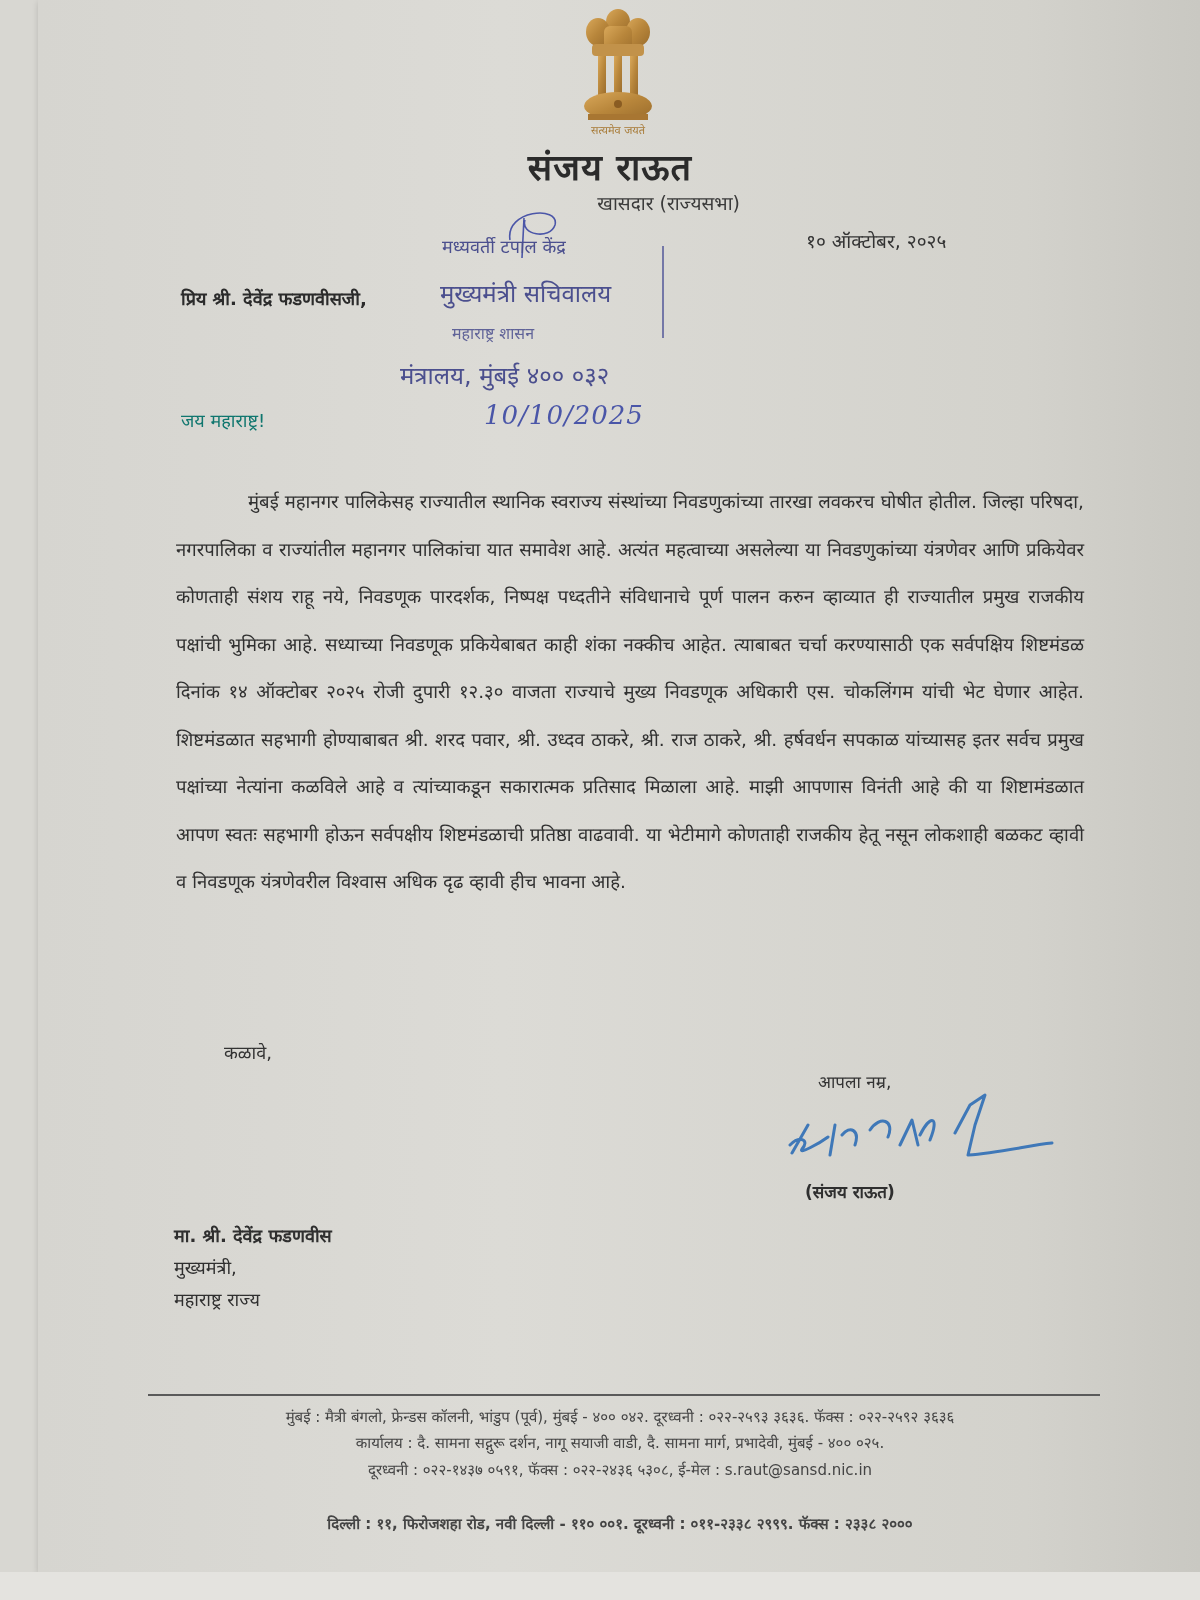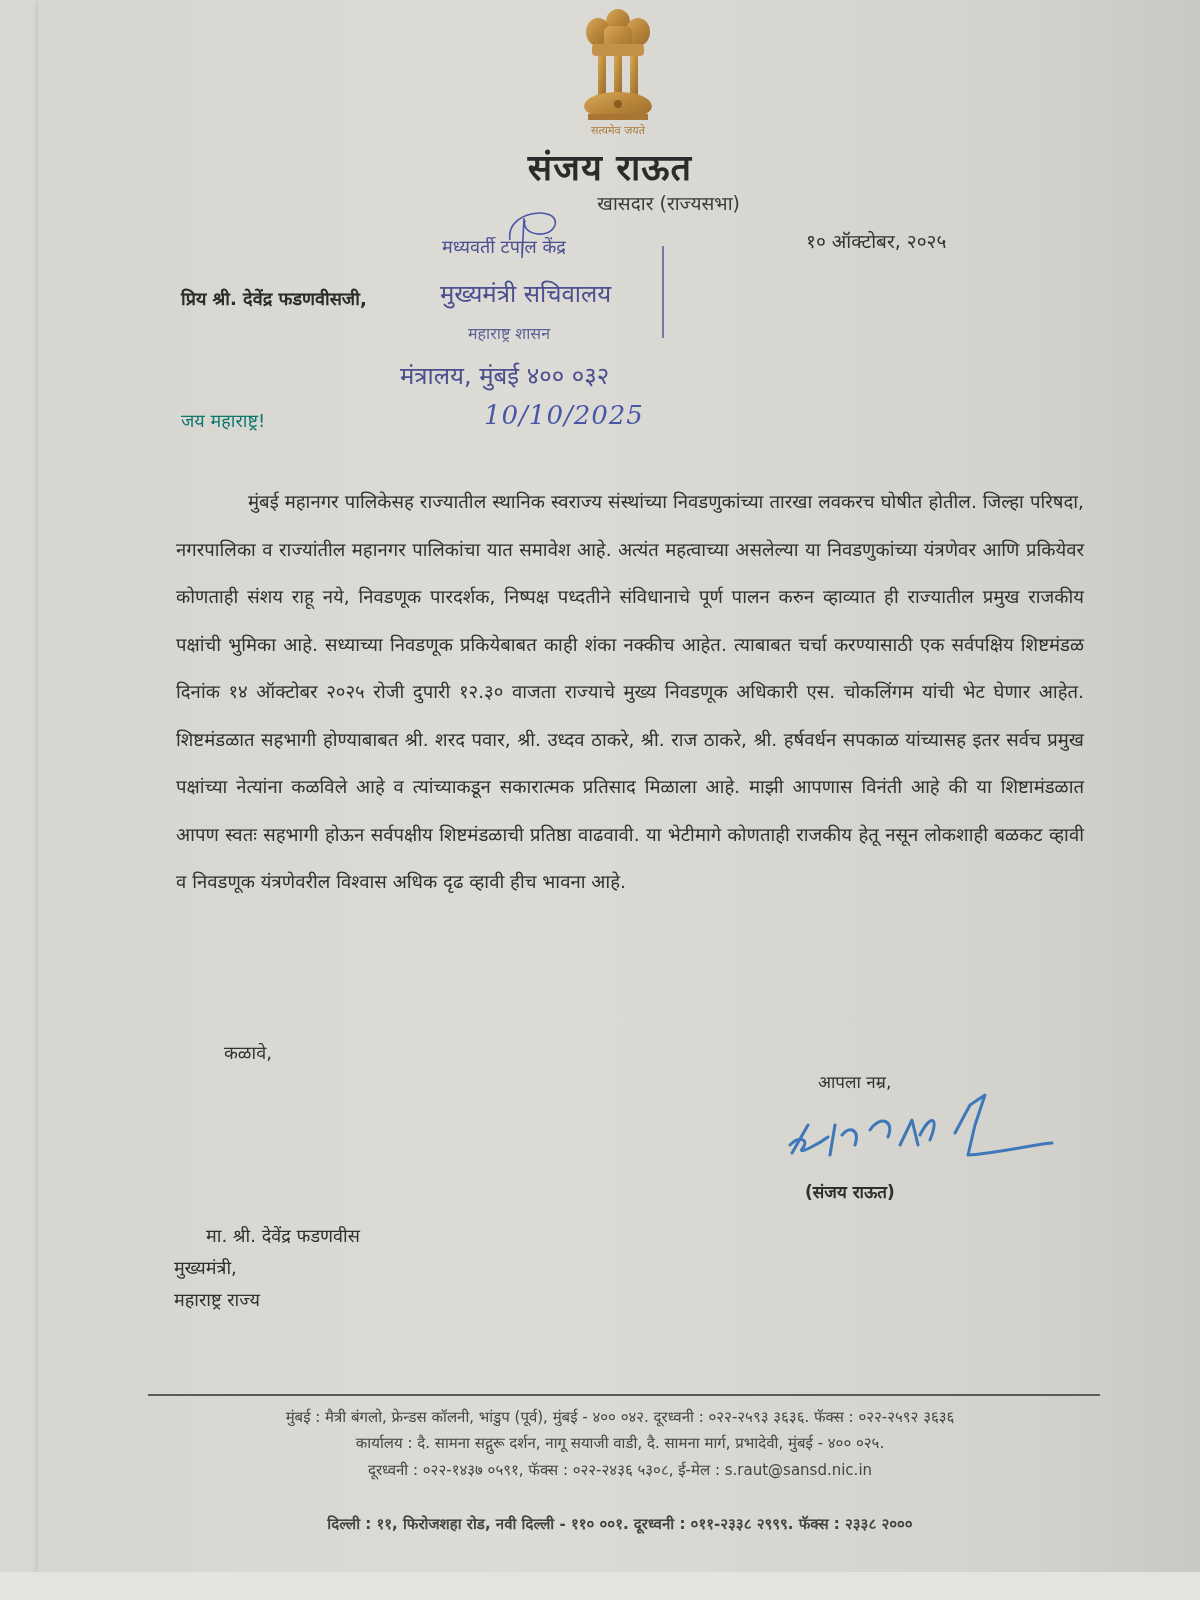--- a/index.html
+++ b/index.html
@@ -15,33 +15,33 @@
   .name-title{position:absolute;left:480px;top:142px;width:260px;text-align:center;
               font-size:36px;font-weight:bold;color:#2b2b2b;letter-spacing:1px;}
   .designation{position:absolute;left:480px;top:190px;width:260px;text-align:right;
                font-size:19px;color:#3a3a3a;}
   .date{position:absolute;left:806px;top:228px;font-size:19px;color:#333;}
   .salutation{position:absolute;left:181px;top:286px;font-size:18px;font-weight:bold;color:#2b2b2b;}
   .greeting{position:absolute;left:181px;top:408px;font-size:18px;color:#0f766e;}
   .stamp{position:absolute;left:400px;top:228px;width:300px;height:220px;color:#4b4f8e;}
   .stamp .l1{position:absolute;left:42px;top:6px;font-size:18px;}
   .stamp .l2{position:absolute;left:40px;top:48px;font-size:24px;}
-  .stamp .l3{position:absolute;left:68px;top:94px;font-size:16px;opacity:.85;}
+  .stamp .l3{position:absolute;left:52px;top:94px;font-size:16px;opacity:.85;}
   .stamp .l4{position:absolute;left:0;top:130px;font-size:24px;}
   .stamp .l5{position:absolute;left:84px;top:172px;font-size:26px;font-style:italic;color:#4a56a8;
              font-family:"DejaVu Serif",serif;letter-spacing:1px;}
   .stamp .bar{position:absolute;left:262px;top:18px;width:2px;height:92px;background:#5a5f9c;opacity:.8;}
   .body-text{position:absolute;left:176px;top:478px;width:908px;font-size:18.5px;line-height:47.5px;
              text-align:justify;color:#303030;text-indent:72px;}
   .closing{position:absolute;left:200px;top:1040px;font-size:18px;color:#333;margin-left:24px;}
   .yours{position:absolute;left:818px;top:1070px;font-size:17px;color:#333;}
   .signature{position:absolute;left:780px;top:1085px;width:300px;height:90px;}
   .signer{position:absolute;left:805px;top:1180px;font-size:17px;font-weight:bold;color:#2f2f2f;}
   .recipient{position:absolute;left:174px;top:1220px;font-size:18px;line-height:32px;color:#2f2f2f;}
-  .recipient .r-name{font-weight:normal;margin-left:32px;}
+  .recipient .r-name{font-weight:bold;}
   .rule{position:absolute;left:148px;top:1394px;width:952px;height:2px;background:#5a5a5a;}
   .footer{position:absolute;left:140px;width:960px;text-align:center;font-size:15px;color:#444;}
   .f1{top:1406px;}
   .f2{top:1432px;}
   .f3{top:1459px;}
   .f4{top:1513px;font-weight:bold;}
   .f1,.f2,.f3,.f4{position:absolute;}
 </style>
 </head>
 <body>

